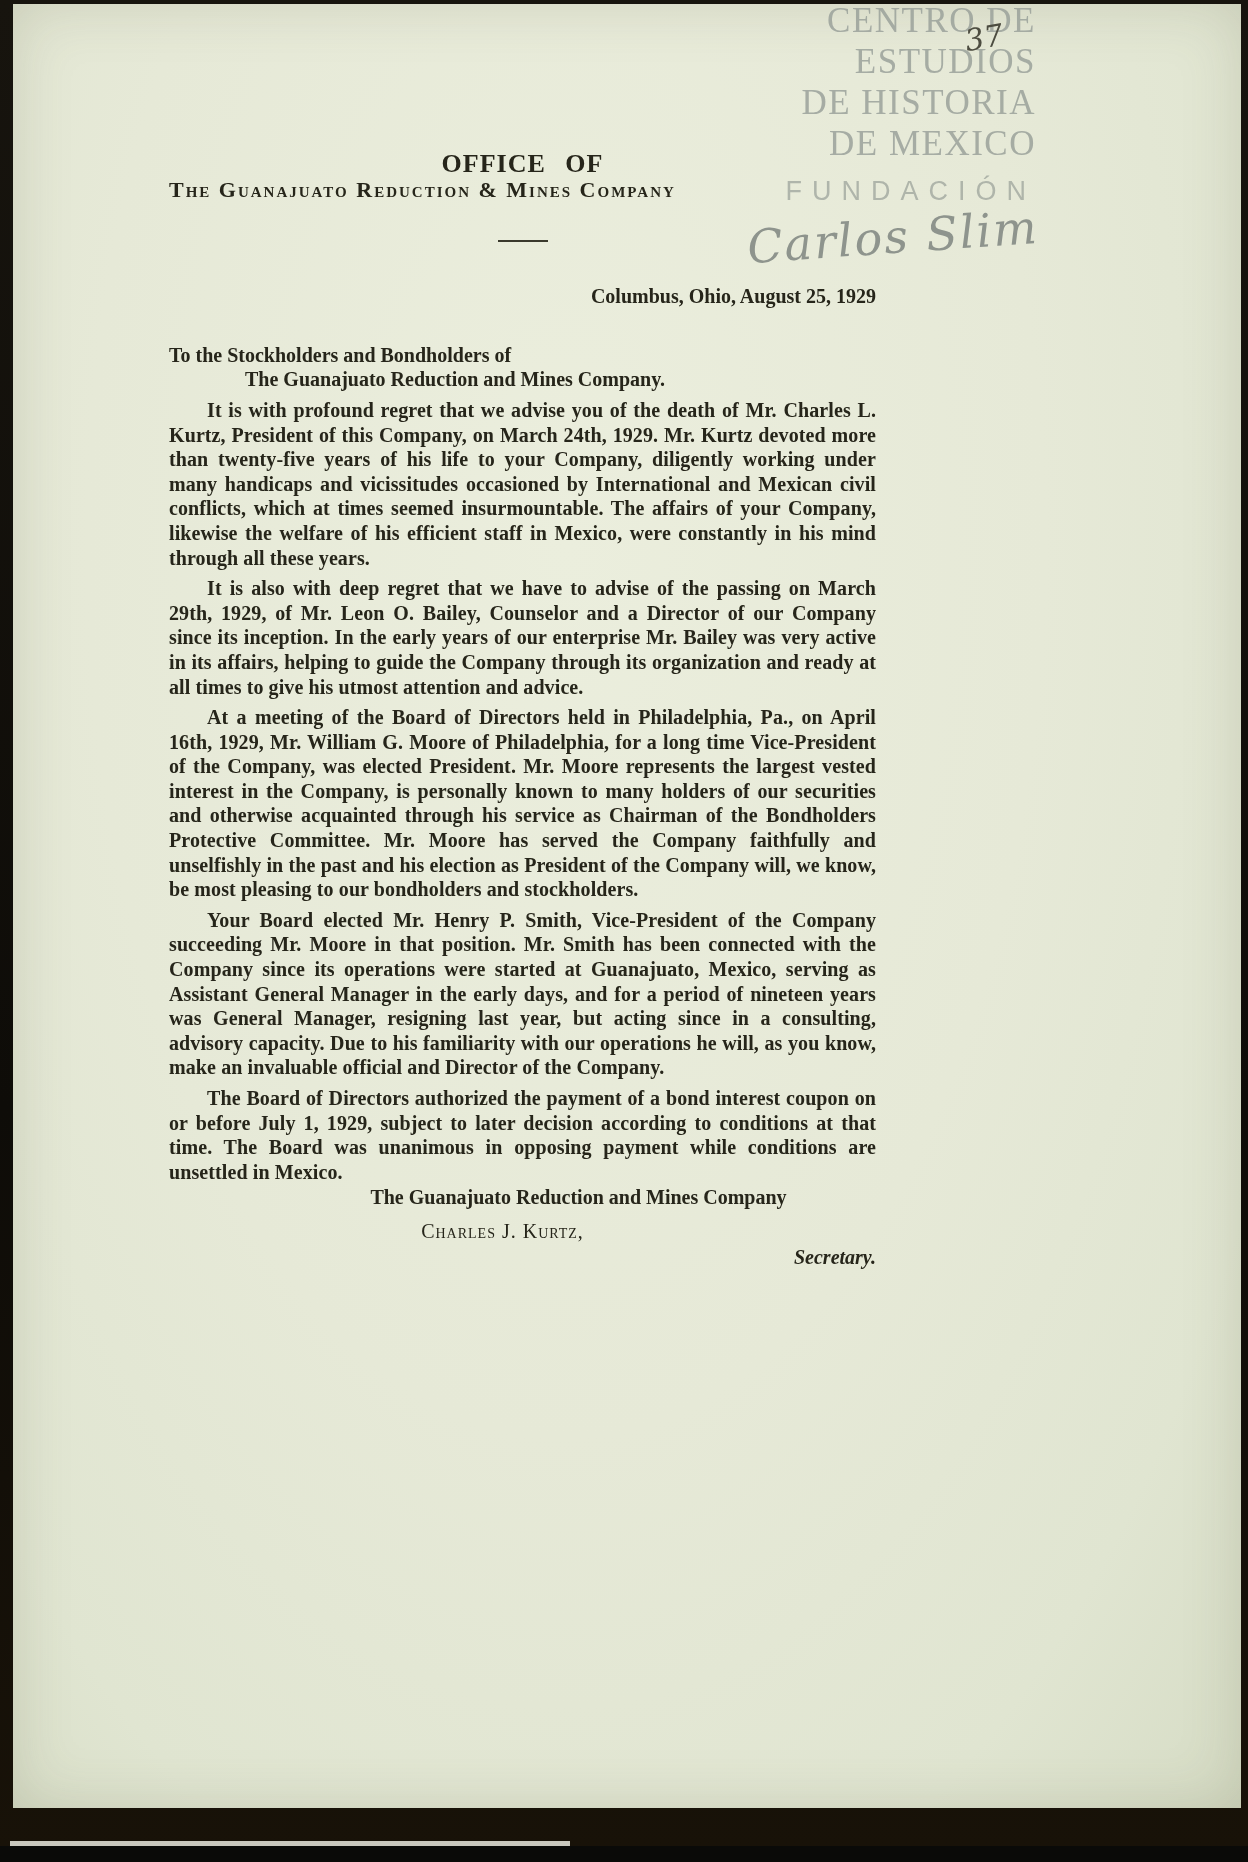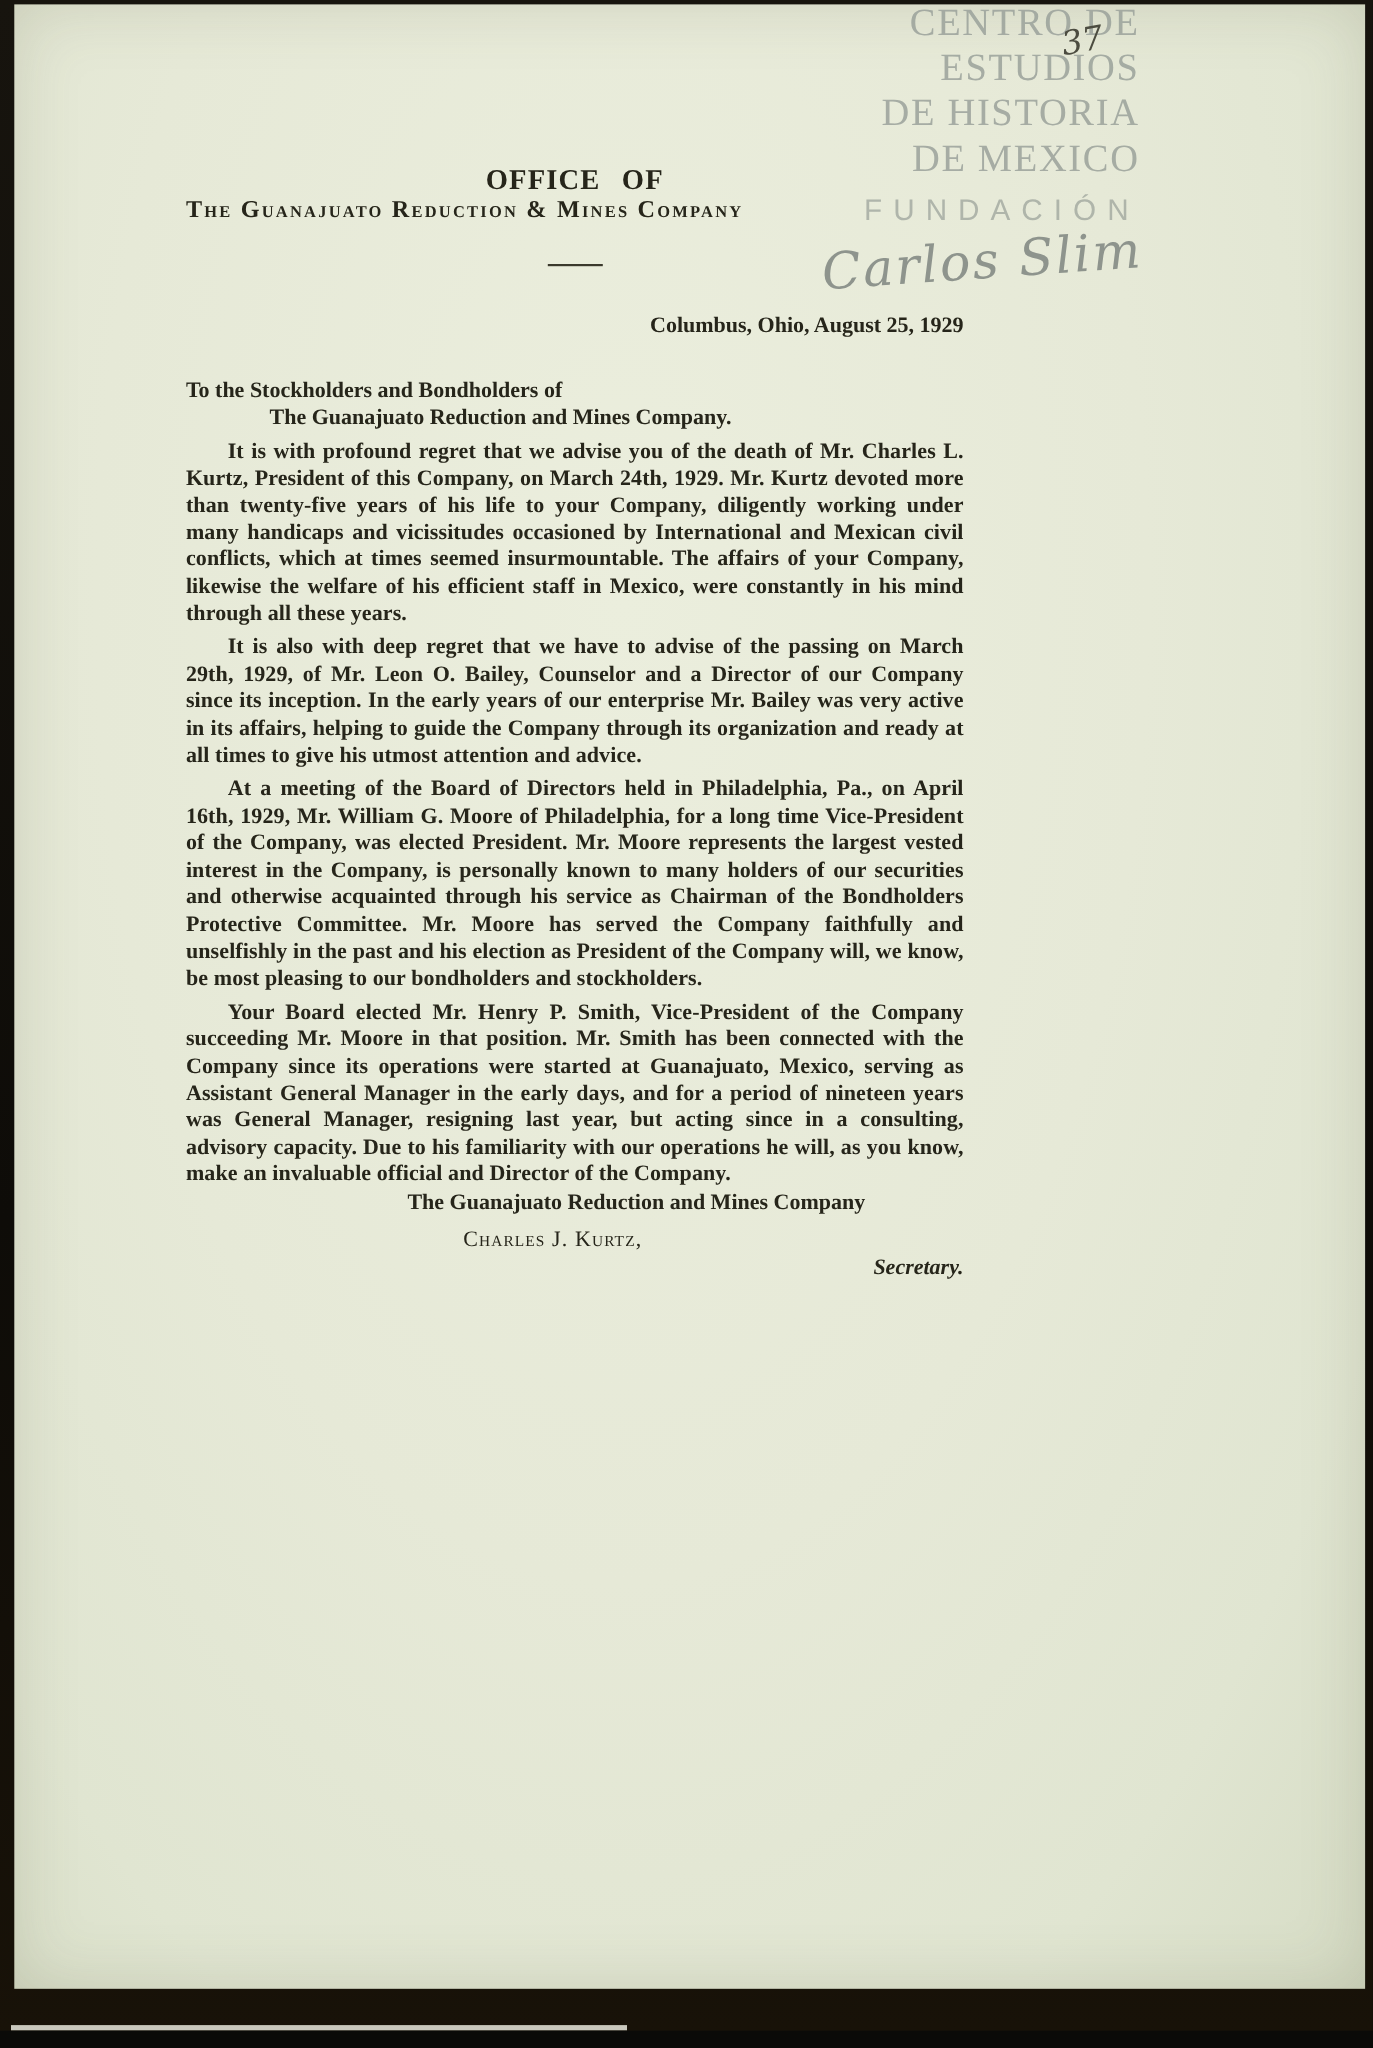--- a/index.html
+++ b/index.html
@@ -186,20 +186,21 @@
 
       <div class="salutation">
         <div>To the Stockholders and Bondholders of</div>
         <div class="salutation-line2">The Guanajuato Reduction and Mines Company.</div>
       </div>
 
       <p class="body-par">It is with profound regret that we advise you of the death of Mr. Charles L. Kurtz, President of this Company, on March 24th, 1929.  Mr. Kurtz devoted more than twenty-five years of his life to your Company, diligently working under many handicaps and vicissitudes occasioned by International and Mexican civil conflicts, which at times seemed insurmountable.  The affairs of your Company, likewise the welfare of his efficient staff in Mexico, were constantly in his mind through all these years.</p>
       <p class="body-par">It is also with deep regret that we have to advise of the passing on March 29th, 1929, of Mr. Leon O. Bailey, Counselor and a Director of our Company since its inception.  In the early years of our enterprise Mr. Bailey was very active in its affairs, helping to guide the Company through its organization and ready at all times to give his utmost attention and advice.</p>
       <p class="body-par">At a meeting of the Board of Directors held in Philadelphia, Pa., on April 16th, 1929, Mr. William G. Moore of Philadelphia, for a long time Vice-President of the Company, was elected President.  Mr. Moore represents the largest vested interest in the Company, is personally known to many holders of our securities and otherwise acquainted through his service as Chairman of the Bondholders Protective Committee.  Mr. Moore has served the Company faithfully and unselfishly in the past and his election as President of the Company will, we know, be most pleasing to our bondholders and stockholders.</p>
       <p class="body-par">Your Board elected Mr. Henry P. Smith, Vice-President of the Company succeeding Mr. Moore in that position.  Mr. Smith has been connected with the Company since its operations were started at Guanajuato, Mexico, serving as Assistant General Manager in the early days, and for a period of nineteen years was General Manager, resigning last year, but acting since in a consulting, advisory capacity.  Due to his familiarity with our operations he will, as you know, make an invaluable official and Director of the Company.</p>
+      <p class="body-par">The Board of Directors authorized the payment of a bond interest coupon on or before July 1, 1929, subject to later decision according to conditions at that time.  The Board was unanimous in opposing payment while conditions are unsettled in Mexico.</p>
 
       <div class="closing-company">The Guanajuato Reduction and Mines Company</div>
       <div class="signer-name">Charles J. Kurtz,</div>
       <div class="signer-title">Secretary.</div>
 
     </div>
 
   </div>
 
   <div class="bottom-edge"></div>

